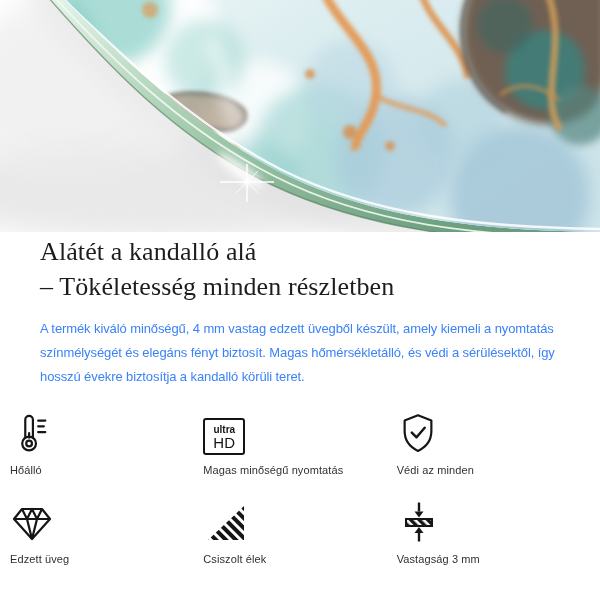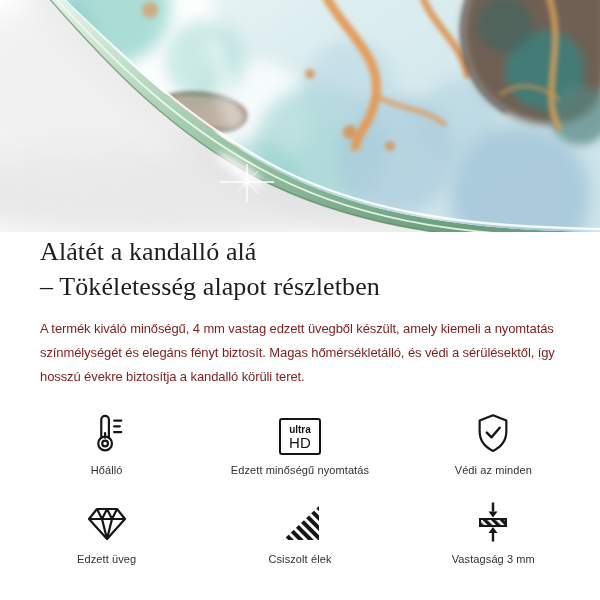--- a/index.html
+++ b/index.html
@@ -23,32 +23,32 @@
     font-size: 26px;
     line-height: 35px;
     color: #1d1d1d;
     letter-spacing: 0.1px;
   }
   .desc {
     margin: 13px 0 12px 0;
     font-size: 13px;
     line-height: 24px;
     letter-spacing: -0.1px;
-    color: #7f1d1d;
+    color: #3b82f6;
     max-width: 528px;
   }
 
   
   .features {
     margin: 20px -30px 0 -30px;
     display: grid;
     grid-template-columns: repeat(3, 1fr);
     row-gap: 22px;
   }
-  .feature { display: flex; flex-direction: column; align-items: center; }
+  .feature { display: flex; flex-direction: column; align-items: flex-start; }
   .ficon { height: 46px; display: flex; align-items: flex-end; justify-content: center; }
   .flabel {
     margin-top: 9px;
     font-size: 11px;
     color: #303030;
     text-align: center;
     letter-spacing: 0.1px;
   }
   .uhd-box {
     width: 38px; height: 33px;
@@ -159,21 +159,21 @@
         <line x1="247" y1="164" x2="247" y2="202" stroke="#ffffff" stroke-width="1.4"></line>
         <line x1="236" y1="171" x2="258" y2="193" stroke="#ffffff" stroke-width="1" opacity="0.8"></line>
         <line x1="258" y1="171" x2="236" y2="193" stroke="#ffffff" stroke-width="1" opacity="0.8"></line>
         <circle cx="247" cy="182" r="3.5" fill="#ffffff" filter="url(#b2)"></circle>
         <circle cx="247" cy="182" r="1.6" fill="#ffffff"></circle>
       </g>
     </svg>
   </div>
 
   <div class="content">
-    <h1 class="title"><span>Alátét a kandalló alá</span><br><span>– Tökéletesség alapot részletben</span></h1>
+    <h1 class="title"><span>Alátét a kandalló alá</span><br><span>– Tökéletesség minden részletben</span></h1>
 
     <p class="desc">A termék kiváló minőségű, 4 mm vastag edzett üvegből készült, amely kiemeli a nyomtatás színmélységét és elegáns fényt biztosít. Magas hőmérsékletálló, és védi a sérülésektől, így hosszú évekre biztosítja a kandalló körüli teret.</p>
 
     <div class="features">
 
       <div class="feature">
         <div class="ficon">
           <svg width="42" height="44" viewBox="0 0 44 44" fill="none" stroke="#161616" stroke-width="2.3" stroke-linecap="round">
             <path d="M16 26.5 V8 a4 4 0 0 1 8 0 V26.5"></path>
             <circle cx="20" cy="33" r="7.2"></circle>
@@ -187,21 +187,21 @@
         <div class="flabel">Hőálló</div>
       </div>
 
       <div class="feature">
         <div class="ficon">
           <div class="uhd-box">
             <span class="uhd-top">ultra</span>
             <span class="uhd-bottom">HD</span>
           </div>
         </div>
-        <div class="flabel">Edzett minőségű nyomtatás</div>
+        <div class="flabel">Magas minőségű nyomtatás</div>
       </div>
 
       <div class="feature">
         <div class="ficon">
           <svg width="42" height="44" viewBox="0 0 44 44" fill="none" stroke="#161616" stroke-width="2.3">
             <path d="M22 3.5 L36 9 V20 C36 30.5 30.5 36.8 22 40.8 C13.5 36.8 8 30.5 8 20 V9 Z" stroke-linejoin="round"></path>
             <path d="M15.5 21.5 L20.5 26.5 L29 16.5" stroke-width="2.6" stroke-linecap="round" stroke-linejoin="round"></path>
           </svg>
         </div>
         <div class="flabel">Védi az minden</div>

